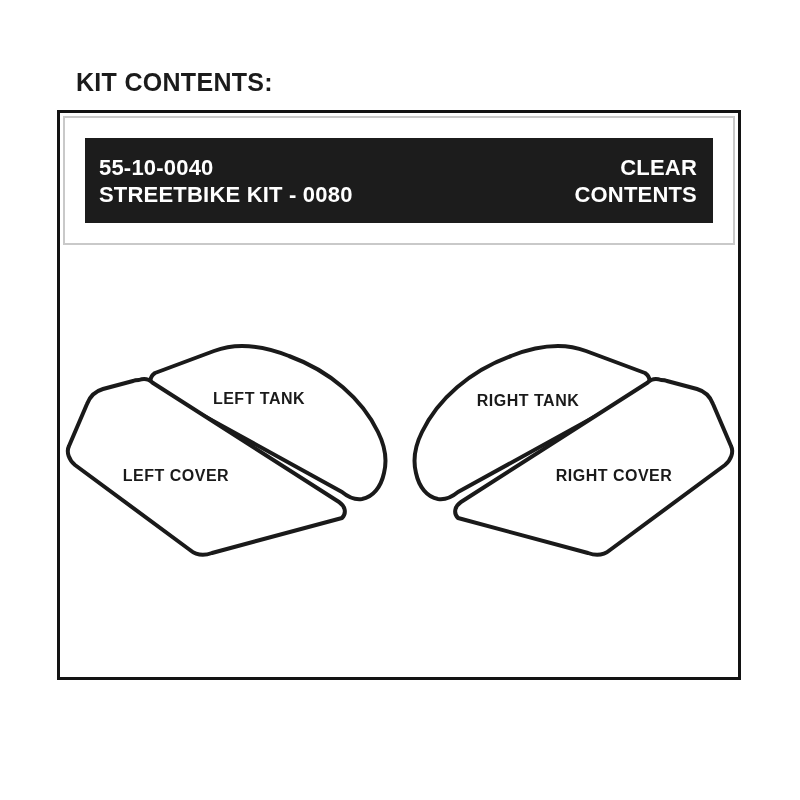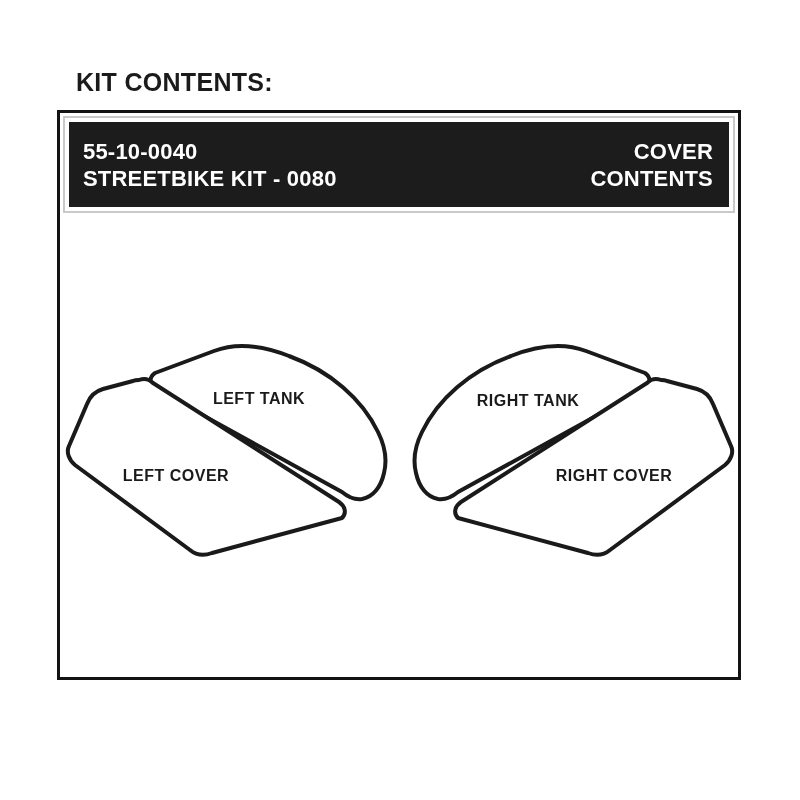--- a/index.html
+++ b/index.html
@@ -24,21 +24,21 @@
     left: 57px; top: 110px;
     width: 684px; height: 570px;
     border: 3px solid #131313;
     box-sizing: border-box;
     background: #ffffff;
   }
   .header-plate {
     position: absolute;
     left: 3px; right: 3px; top: 3px;
     border: 2px solid #c9c9c9;
-    padding: 4px;
+    padding: 20px;
     background: #ffffff;
   }
   .header-bar {
     height: 85px;
     background: #1c1c1c;
     color: #ffffff;
     display: flex;
     justify-content: space-between;
     align-items: center;
     padding: 0 16px 0 14px;
@@ -75,21 +75,21 @@
 <div class="heading">KIT CONTENTS:</div>
 
 <div class="kit-box">
   <div class="header-plate">
     <div class="header-bar">
       <div class="header-col-left">
         <div>55-10-0040</div>
         <div>STREETBIKE KIT - 0080</div>
       </div>
       <div class="header-col-right">
-        <div>COVER</div>
+        <div>CLEAR</div>
         <div>CONTENTS</div>
       </div>
     </div>
   </div>
 </div>
 
 <svg class="shapes-layer" viewBox="0 0 800 800" width="800" height="800" xmlns="http://www.w3.org/2000/svg">
 
   <path class="pad-outline" d="M 155 389
            C 149 384 149 377 155 373

